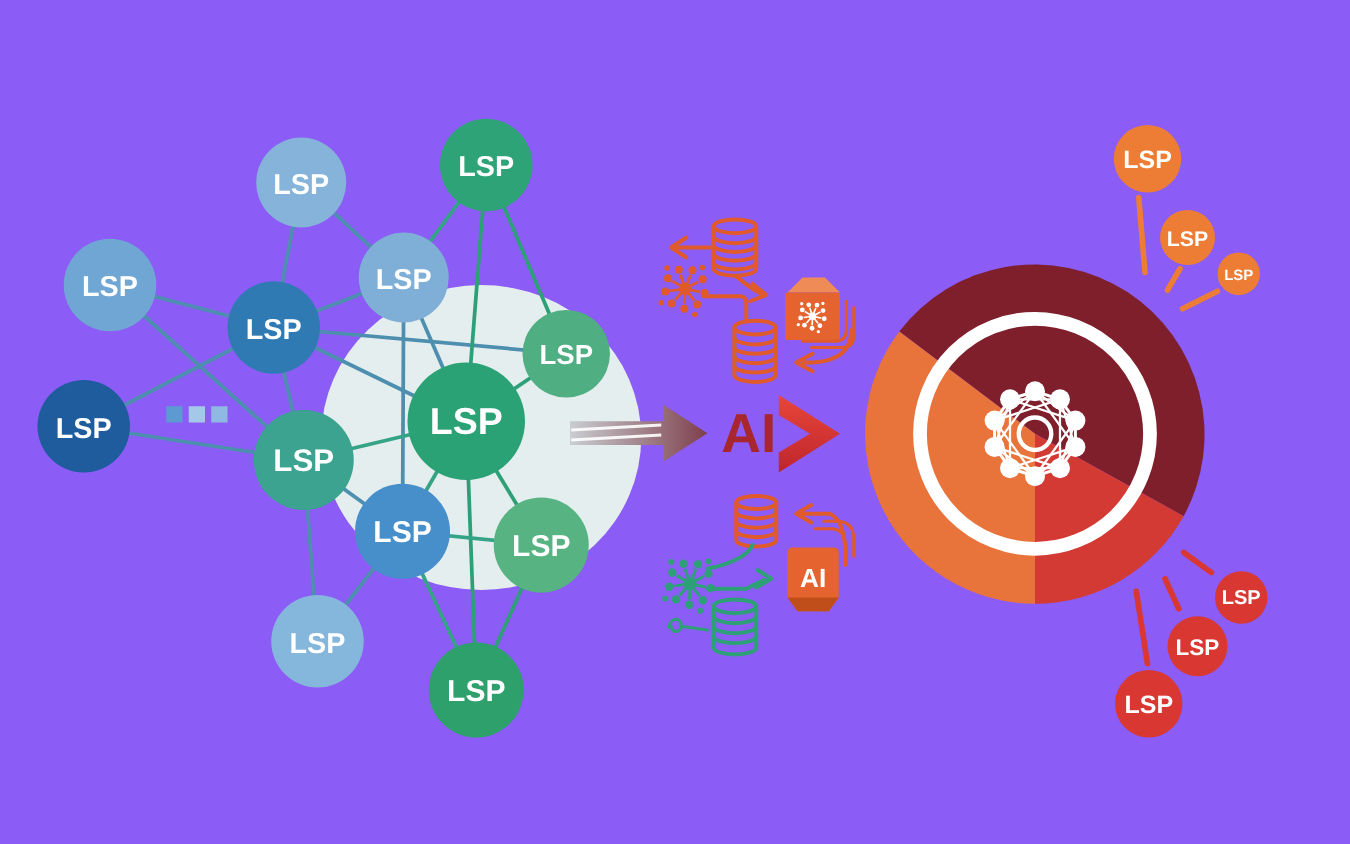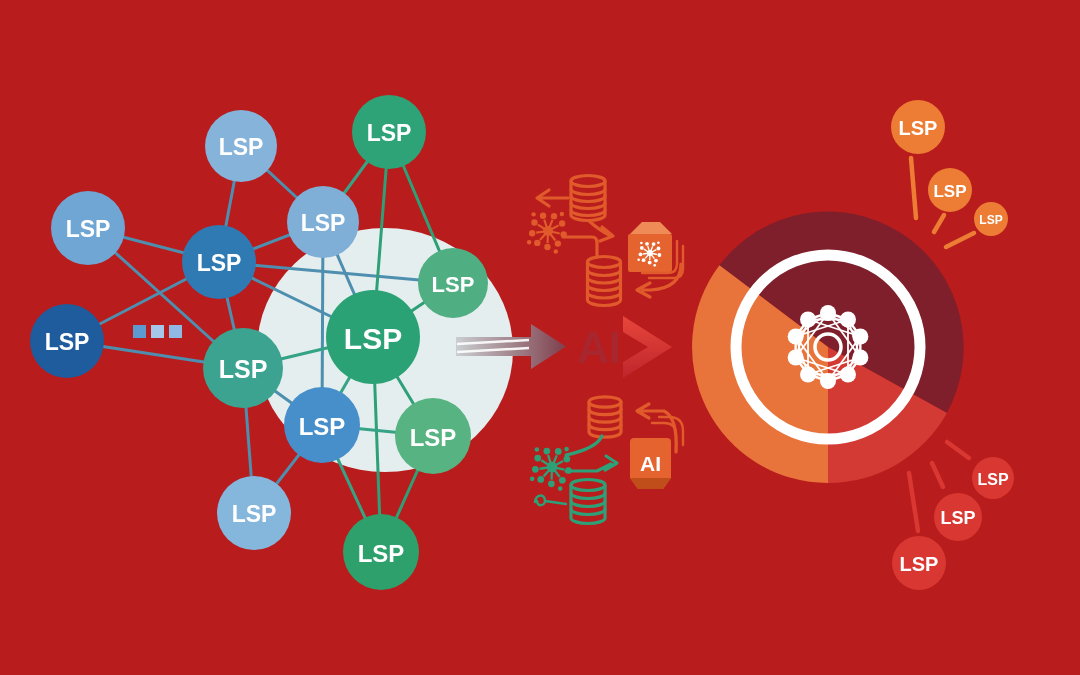--- a/index.html
+++ b/index.html
@@ -1,16 +1,16 @@
 <!DOCTYPE html>
 <html><head>
 <meta charset="utf-8">
 <style>
   html,body{margin:0;padding:0;background:#ffffff;}
-  .stage{position:relative;width:1080px;height:675px;background:#b91c1c;overflow:hidden;}
+  .stage{position:relative;width:1080px;height:675px;background:#8b5cf6;overflow:hidden;}
   svg{display:block;}
   text{font-family:"Liberation Sans","DejaVu Sans",sans-serif;}
 </style>
 </head>
 <body>
 
 <div class="stage">
 <svg viewBox="0 0 1080 675" width="1080" height="675">
   <defs>
     <linearGradient id="arrowGrad" x1="0" y1="0" x2="1" y2="0">

